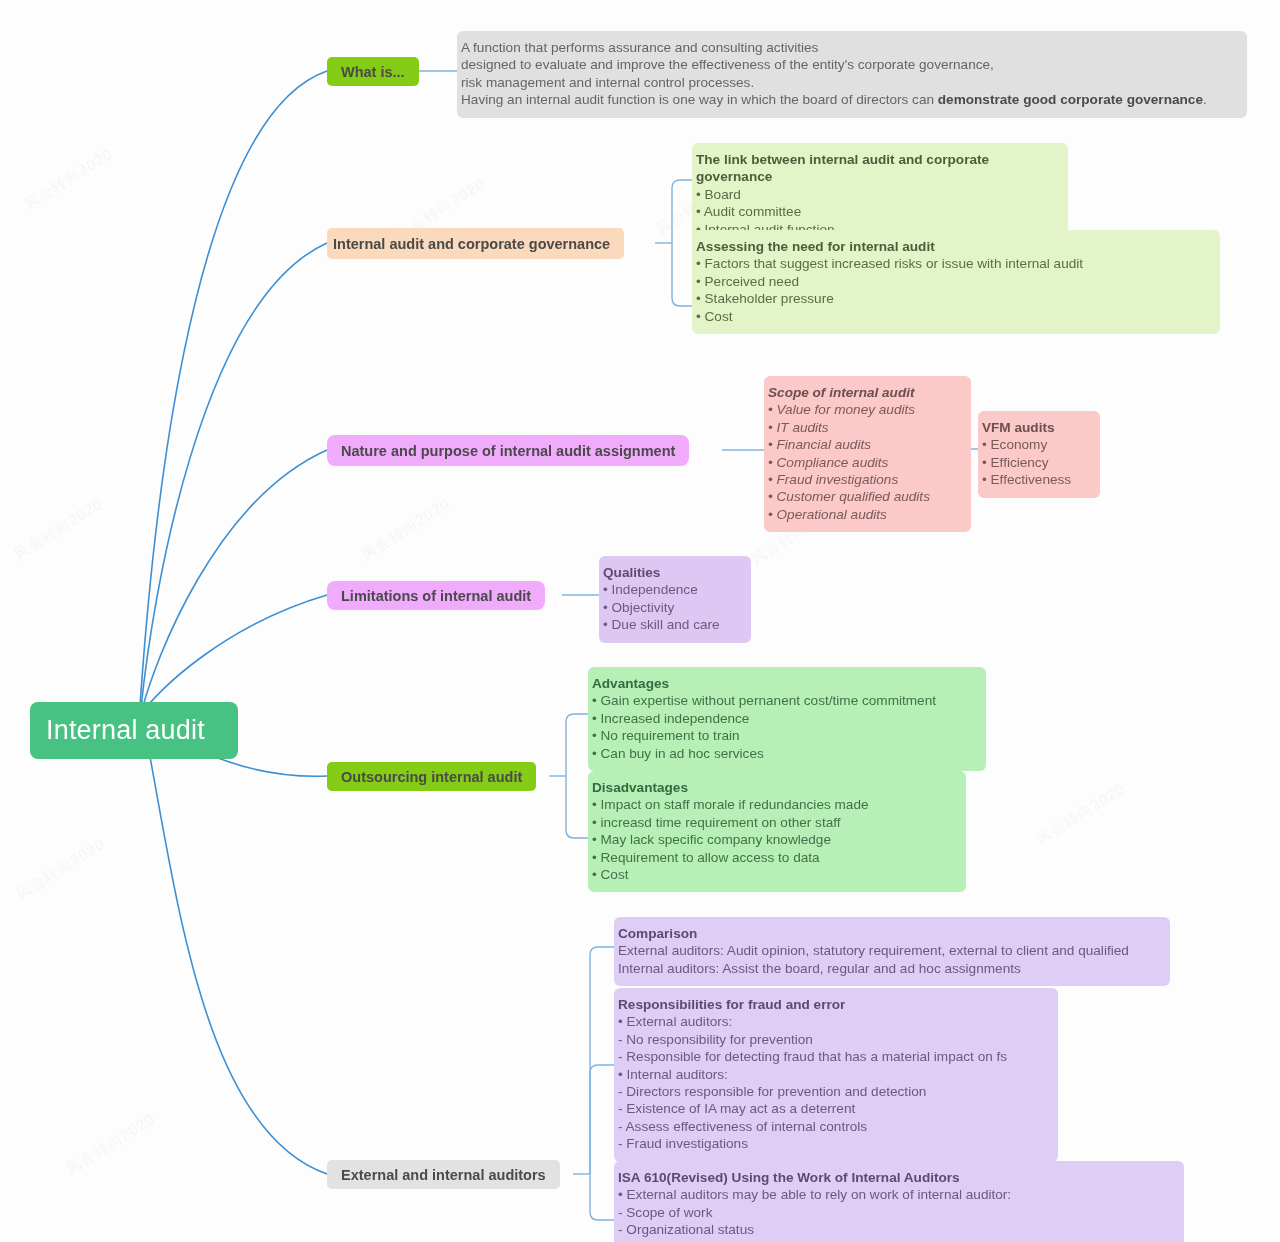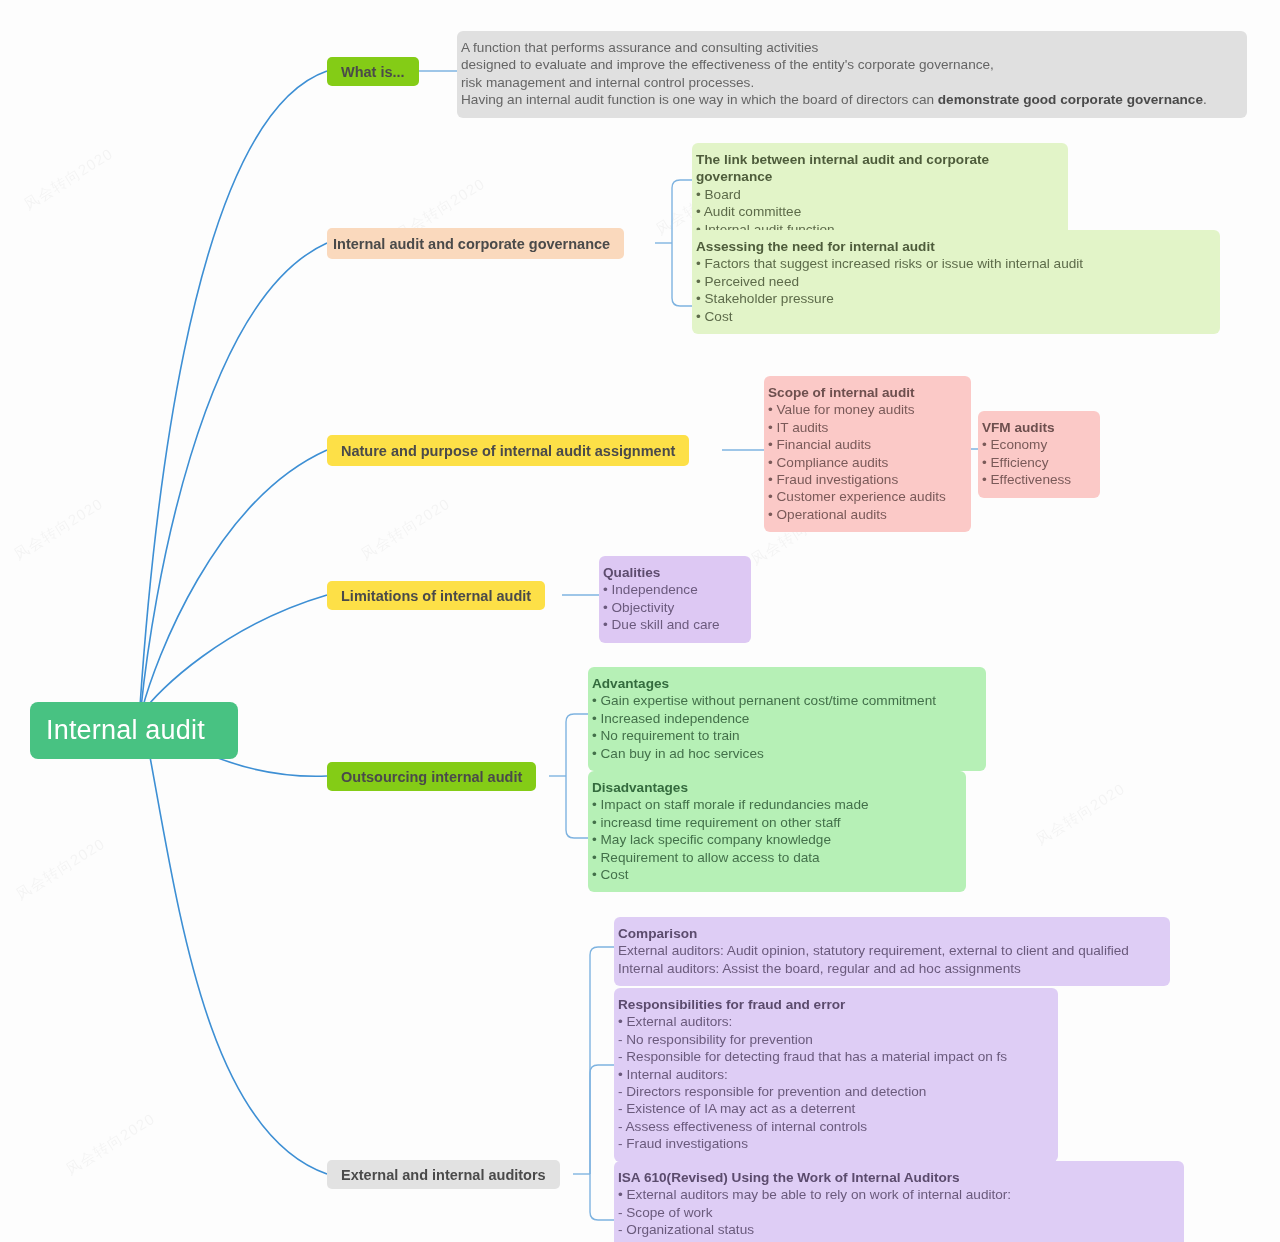--- a/index.html
+++ b/index.html
@@ -54,21 +54,21 @@
     font-size: 14.5px;
     font-weight: bold;
     color: #4a4a4a;
     display: flex; align-items: center;
     padding: 0 14px;
     border-radius: 5px;
     white-space: nowrap;
   }
   .b-cream  { background: #84cc16; }
   .b-peach  { background: #fad9bd; }
-  .b-blue   { background: #fde047; }
+  .b-blue   { background: #f0abfc; border-radius: 8px; }
   .b-grey   { background: #e2e2e2; }
   
   .card {
     box-sizing: border-box;
     position: absolute;
     border-radius: 6px;
     padding: 8px 12px 9px 4px;
     font-size: 13.6px;
     line-height: 17.4px;
     color: #5b5b5b;
@@ -170,28 +170,28 @@
     <span class="hd">Assessing the need for internal audit</span>
     <span class="ln">• Factors that suggest increased risks or issue with internal audit</span>
     <span class="ln">• Perceived need</span>
     <span class="ln">• Stakeholder pressure</span>
     <span class="ln">• Cost</span>
   </div>
 
   <div class="node branch b-blue" style="left:327px; top:435px; height:31px;">
     <span>Nature and purpose of internal audit assignment</span>
   </div>
-  <div class="card c-pink" style="left:764px; top:376px; width:207px;">
+  <div class="card c-pink" style="left:764px; top:376px; width:207px;font-style:italic;">
     <span class="hd">Scope of internal audit</span>
     <span class="ln">• Value for money audits</span>
     <span class="ln">• IT audits</span>
     <span class="ln">• Financial audits</span>
     <span class="ln">• Compliance audits</span>
     <span class="ln">• Fraud investigations</span>
-    <span class="ln">• Customer experience audits</span>
+    <span class="ln">• Customer qualified audits</span>
     <span class="ln">• Operational audits</span>
   </div>
   <div class="card c-pink" style="left:978px; top:411px; width:122px;">
     <span class="hd">VFM audits</span>
     <span class="ln">• Economy</span>
     <span class="ln">• Efficiency</span>
     <span class="ln">• Effectiveness</span>
   </div>
 
   <div class="node branch b-blue" style="left:327px; top:581px; height:29px;">

